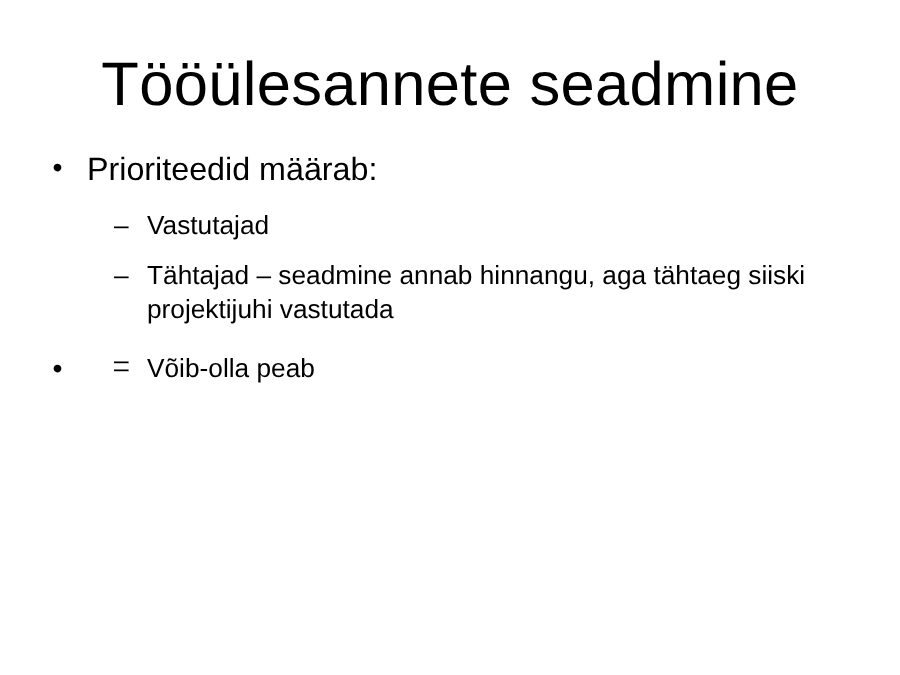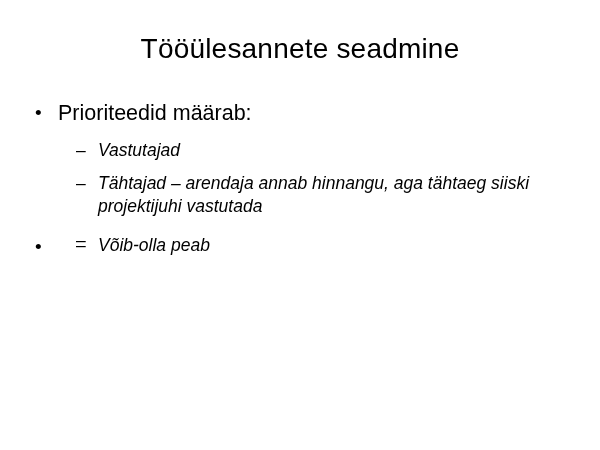--- a/index.html
+++ b/index.html
@@ -19,21 +19,21 @@
     width: 600px;
     height: 450px;
     box-sizing: border-box;
   }
   .slide-title {
     position: absolute;
     top: 34px;
     left: 0;
     width: 600px;
     text-align: center;
-    font-size: 28px;
+    font-size: 41px;
     font-weight: 400;
     line-height: 1.1;
     letter-spacing: 0.2px;
     color: #000000;
   }
   .body-list {
     position: absolute;
     top: 100px;
     left: 24px;
     width: 556px;
@@ -66,21 +66,20 @@
   }
   .lvl2 .dash {
     position: absolute;
     left: 52px;
     top: 0;
     font-size: 17.5px;
     line-height: 1.3;
   }
   .lvl2 .text {
     display: block;
-    font-style: italic;
   }
 </style>
 </head>
 <body>
 
 <div class="slide">
 
   <div class="slide-title">Tööülesannete seadmine</div>
 
   <div class="body-list">
@@ -90,21 +89,21 @@
       <span class="text">Prioriteedid määrab:</span>
     </div>
 
     <div class="lvl2">
       <span class="dash">–</span>
       <span class="text">Vastutajad</span>
     </div>
 
     <div class="lvl2">
       <span class="dash">–</span>
-      <span class="text">Tähtajad – arendaja annab hinnangu, aga tähtaeg siiski projektijuhi vastutada</span>
+      <span class="text">Tähtajad – seadmine annab hinnangu, aga tähtaeg siiski projektijuhi vastutada</span>
     </div>
 
     <div class="lvl2">
       <span class="dash">–</span>
     </div>
 
     <div class="lvl1" style="margin-top:16px;">
       <span class="bullet">•</span>
     </div>
 

